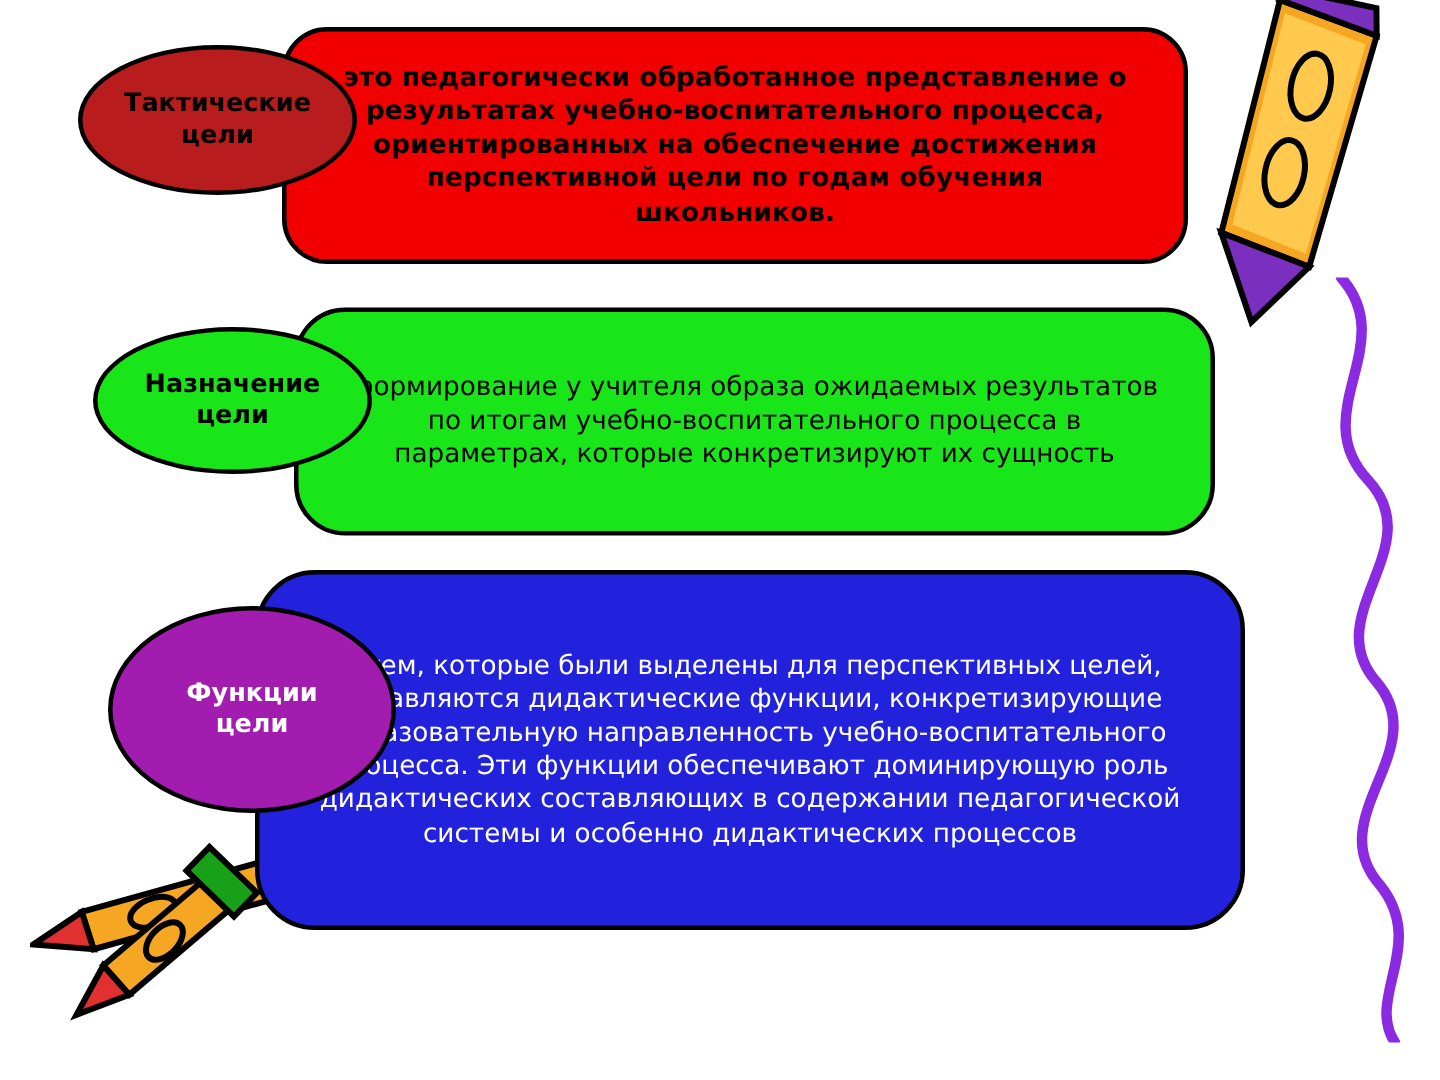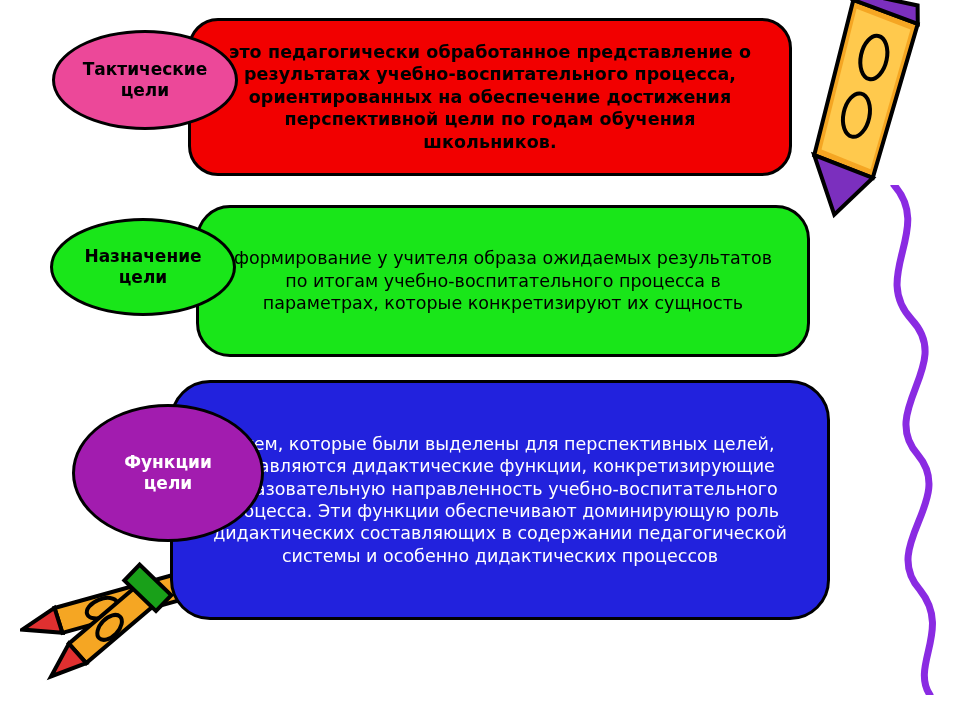--- a/index.html
+++ b/index.html
@@ -86,26 +86,26 @@
     display: flex;
     align-items: center;
     justify-content: center;
     text-align: center;
     font-weight: 700;
     line-height: 1.22;
   }
   #bubble-tactical {
     left: 52px; top: 30px;
     width: 186px; height: 100px;
-    background: #ec4899;
+    background: #b91c1c;
     font-size: 17px;
     color: #000000;
   }
   #bubble-purpose {
-    left: 50px; top: 218px;
+    left: 62px; top: 218px;
     width: 186px; height: 98px;
     background: #19e619;
     font-size: 17px;
     color: #000000;
   }
   #bubble-functions {
     left: 72px; top: 404px;
     width: 192px; height: 138px;
     background: #a21caf;
     font-size: 17px;

